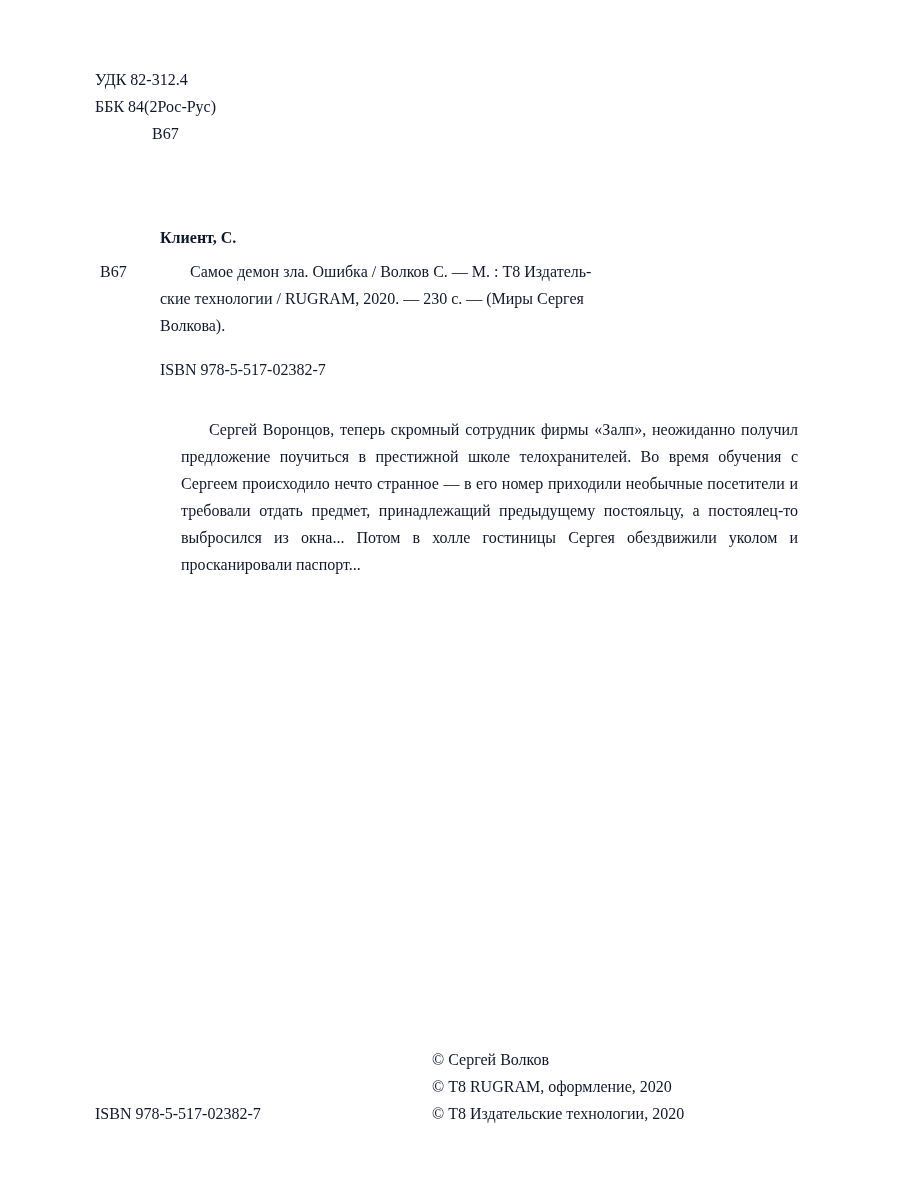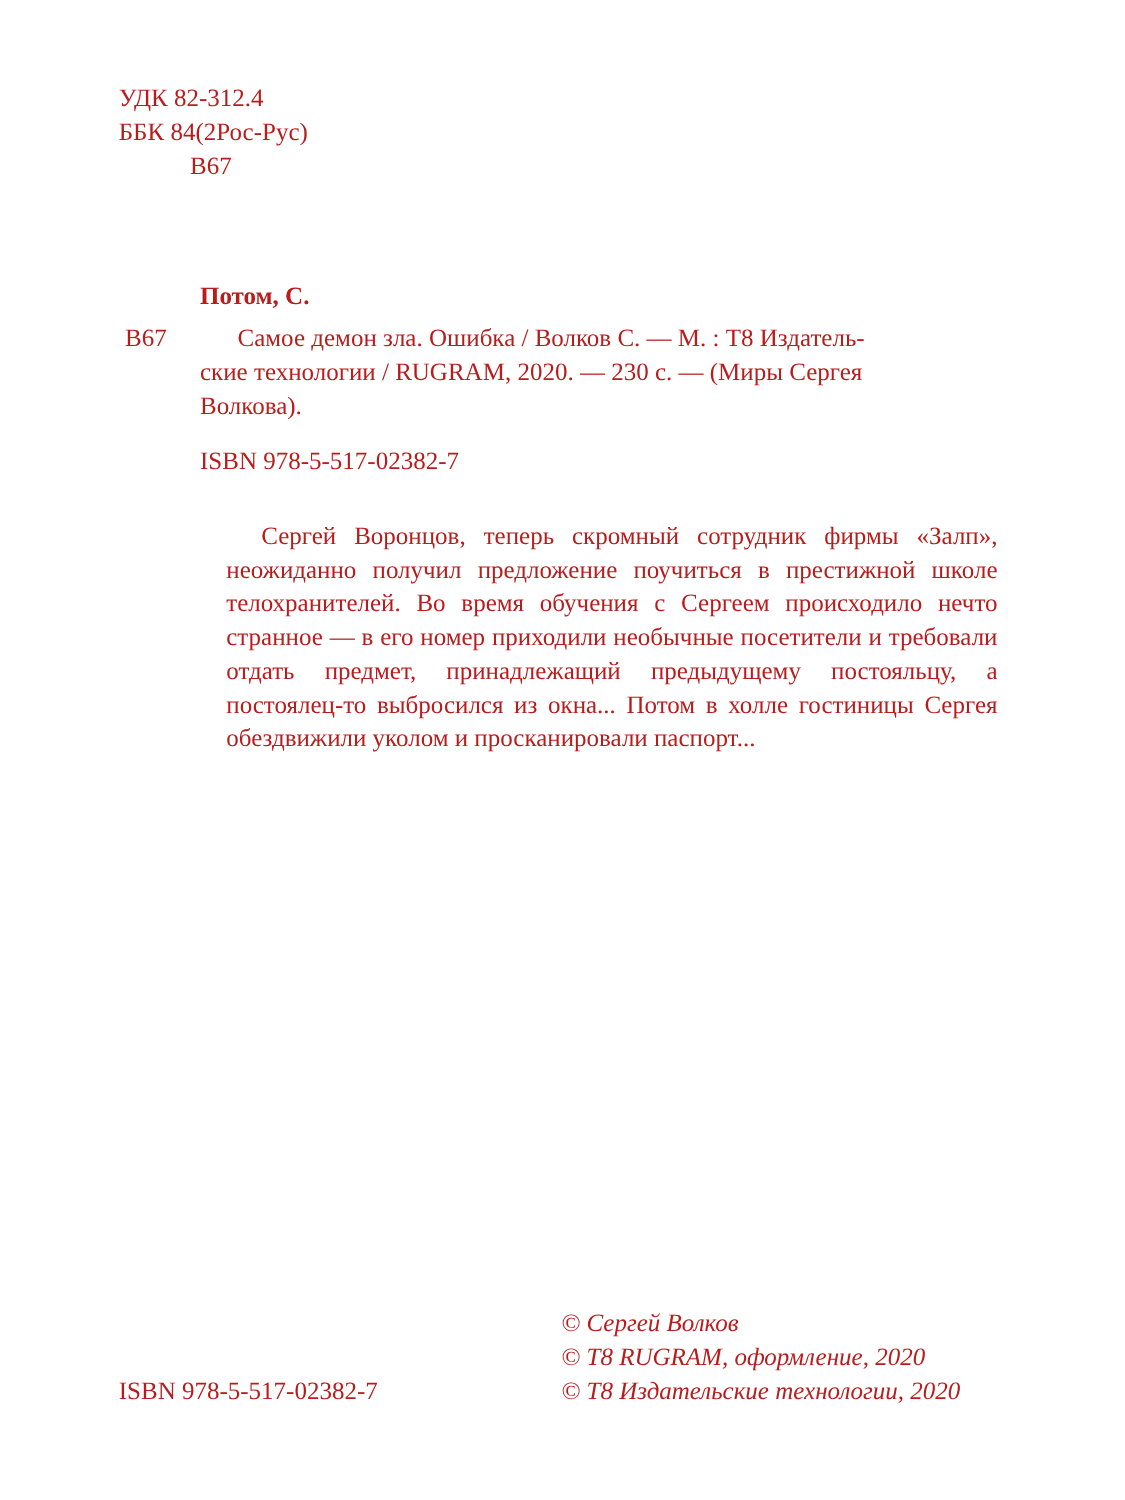--- a/index.html
+++ b/index.html
@@ -6,22 +6,22 @@
     margin: 0;
     padding: 0;
     background: #ffffff;
   }
   .page {
     position: relative;
     width: 900px;
     height: 1200px;
     background: #ffffff;
     font-family: "Liberation Serif", "DejaVu Serif", serif;
-    color: #b91c1c;
-    font-size: 20px;
+    color: #0f172a;
+    font-size: 16px;
     line-height: 27px;
     overflow: hidden;
   }
   .cataloging {
     position: absolute;
     left: 95px;
     top: 66px;
   }
   .cataloging .authorsign {
     margin-left: 57px;
@@ -69,38 +69,37 @@
   .codes-block div {
     margin-bottom: 2px;
   }
   .footer-isbn {
     position: absolute;
     left: 95px;
     top: 1100px;
   }
   .footer-copyrights {
     position: absolute;
-    left: 449px;
+    left: 432px;
     top: 1046px;
-    font-style: italic;
   }
 </style>
 </head>
 <body>
 
 <div class="page">
 
   <div class="cataloging">
     <div>УДК 82-312.4</div>
     <div>ББК  84(2Рос-Рус)</div>
     <div class="authorsign">В67</div>
   </div>
 
   <div class="entry-block">
-    <div class="entry-author">Потом, С.</div>
+    <div class="entry-author">Клиент, С.</div>
     <div class="entry-code">В67</div>
     <div class="entry-line-first">Самое демон зла. Ошибка / Волков С. — М. : Т8 Издатель-</div>
     <div>ские технологии / RUGRAM, 2020. — 230 с. — (Миры Сергея</div>
     <div>Волкова).</div>
   </div>
 
   <div class="isbn-top">ISBN 978-5-517-02382-7</div>
 
   <div class="annotation">
     <p>Сергей Воронцов, теперь скромный сотрудник фирмы «Залп», неожиданно получил предложение поучиться в престижной школе телохранителей. Во время обучения с Сергеем происходило нечто странное — в его номер приходили необычные посетители и требовали отдать предмет, принадлежащий предыдущему постояльцу, а постоялец-то выбросился из окна... Потом в холле гостиницы Сергея обездвижили уколом и просканировали паспорт...</p>

